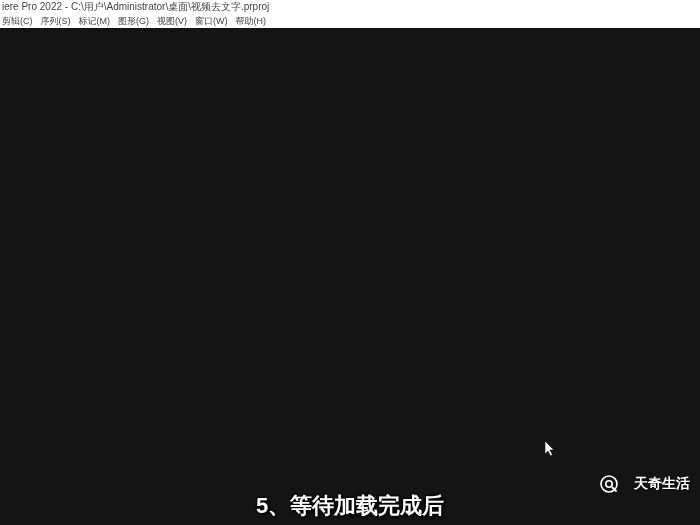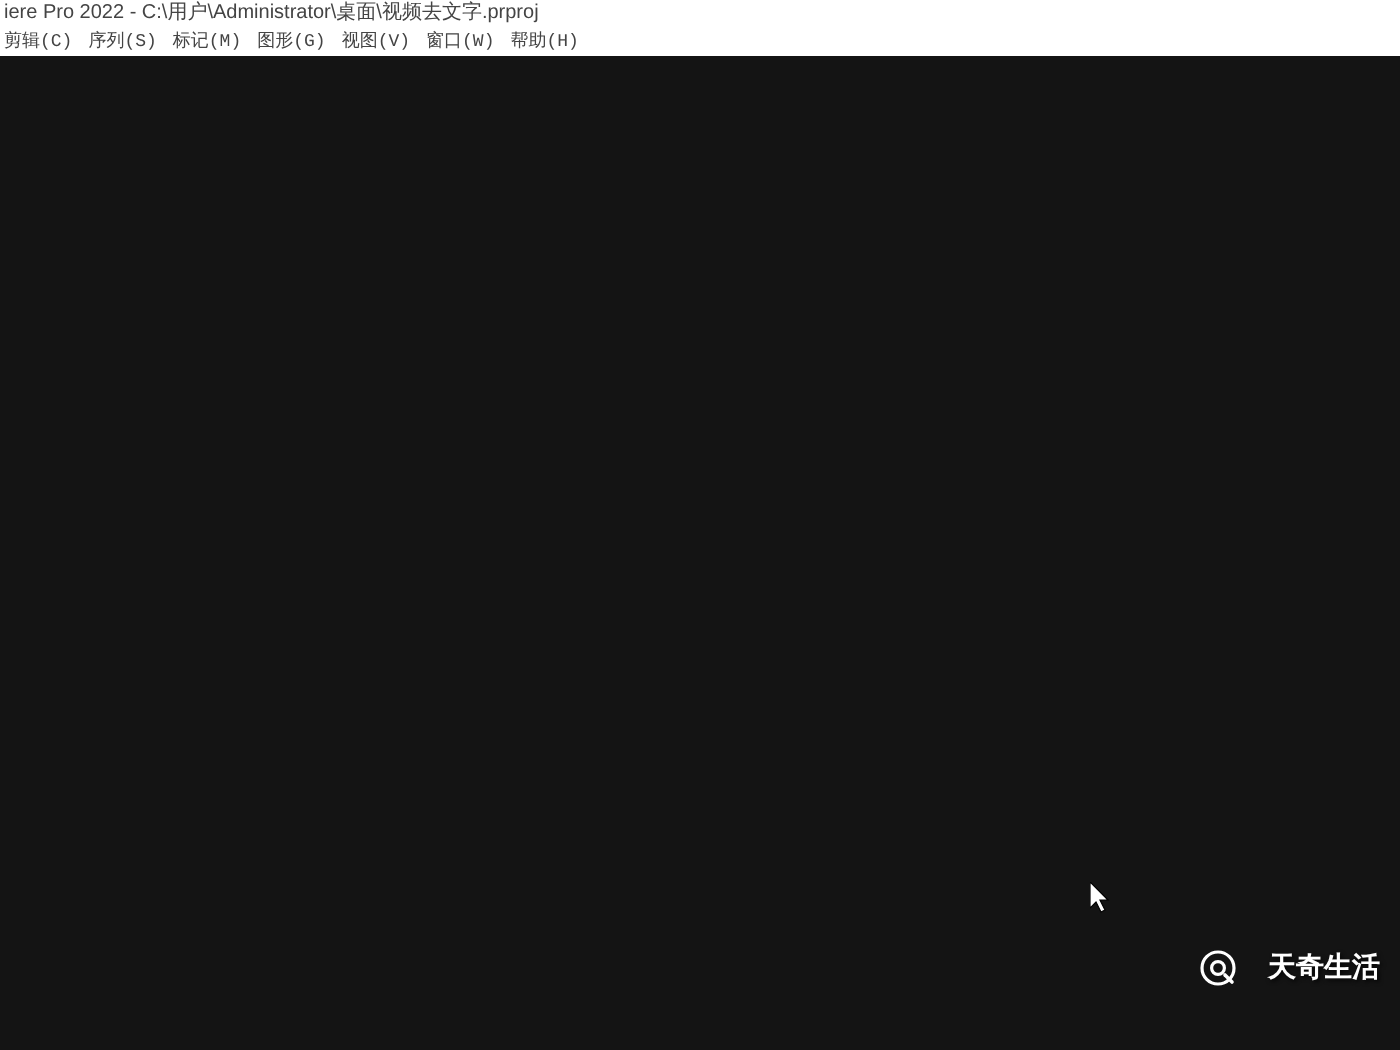--- a/index.html
+++ b/index.html
@@ -1,19 +1,19 @@
 <!DOCTYPE html>
 <html><head>
 <meta charset="utf-8">
 <style>
   * { margin: 0; padding: 0; box-sizing: border-box; }
   html, body { width: 700px; height: 525px; overflow: hidden; font-family: "Microsoft YaHei", Arial, sans-serif; }
   .window { width: 700px; height: 525px; background: #fff; position: relative; }
   .titlebar { height: 14px; background: #fff; color: #444; font-size: 10px; line-height: 14px; padding-left: 2px; white-space: nowrap; overflow: hidden; }
-  .menubar { height: 14px; background: #fff; color: #444; font-size: 9px; line-height: 14px; padding-left: 2px; display: flex; gap: 8px; white-space: nowrap; font-family: Liberation Mono, monospace; }
+  .menubar { height: 14px; background: #fff; color: #444; font-size: 9px; line-height: 14px; padding-left: 2px; display: flex; gap: 8px; white-space: nowrap; }
   .menubar .item { cursor: default; }
   .canvas { position: absolute; top: 28px; left: 0; right: 0; bottom: 0; background: #141414; }
   .cursor { position: absolute; left: 545px; top: 413px; pointer-events: none; }
   .cursor svg { display: block; }
   .caption { position: absolute; bottom: 4px; left: 50%; transform: translateX(-50%); color: #fff; font-size: 22px; font-weight: 700; text-shadow: 2px 2px 3px rgba(0,0,0,0.9), -1px -1px 2px rgba(0,0,0,0.9); white-space: nowrap; }
   .watermark { position: absolute; right: 10px; bottom: 32px; display: flex; align-items: center; gap: 16px; color: #fff; font-size: 14px; font-weight: 700; text-shadow: 1px 1px 2px rgba(0,0,0,0.8); }
   .watermark .logo { width: 18px; height: 18px; display: inline-block; }
 </style>
 </head>
 <body>
@@ -46,16 +46,19 @@
       <span class="logo">
         <svg width="18" height="18" viewBox="0 0 18 18">
           <circle cx="9" cy="9" r="8" fill="none" stroke="#fff" stroke-width="1.6"></circle>
           <circle cx="9" cy="9" r="3.2" fill="none" stroke="#fff" stroke-width="1.6"></circle>
           <line x1="12.5" y1="12.5" x2="16" y2="16" stroke="#fff" stroke-width="1.8" stroke-linecap="round"></line>
         </svg>
       </span>
       <span>天奇生活</span>
     </div>
 
+    <div class="caption">
+      <span>5、等待加载完成后</span>
+    </div>
 
   </div>
 
 </div>
 
 </body></html>

